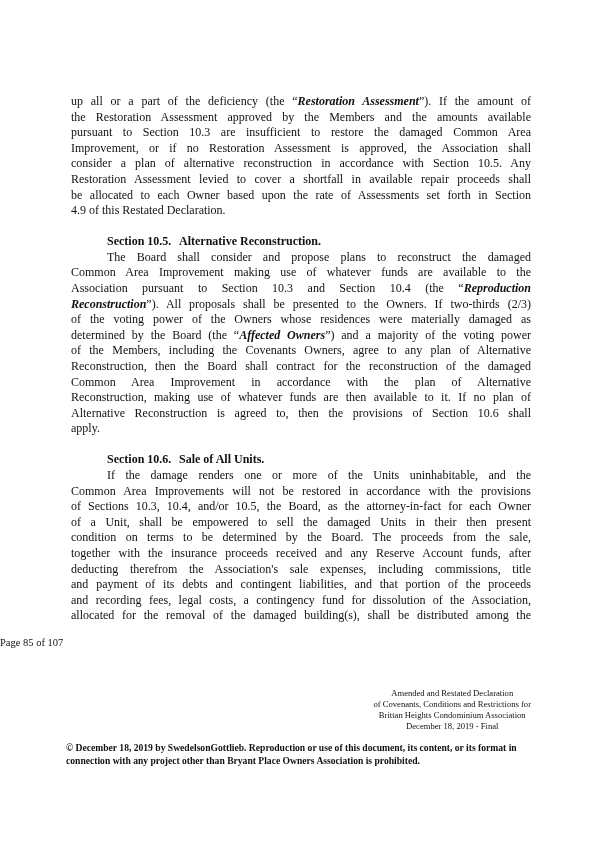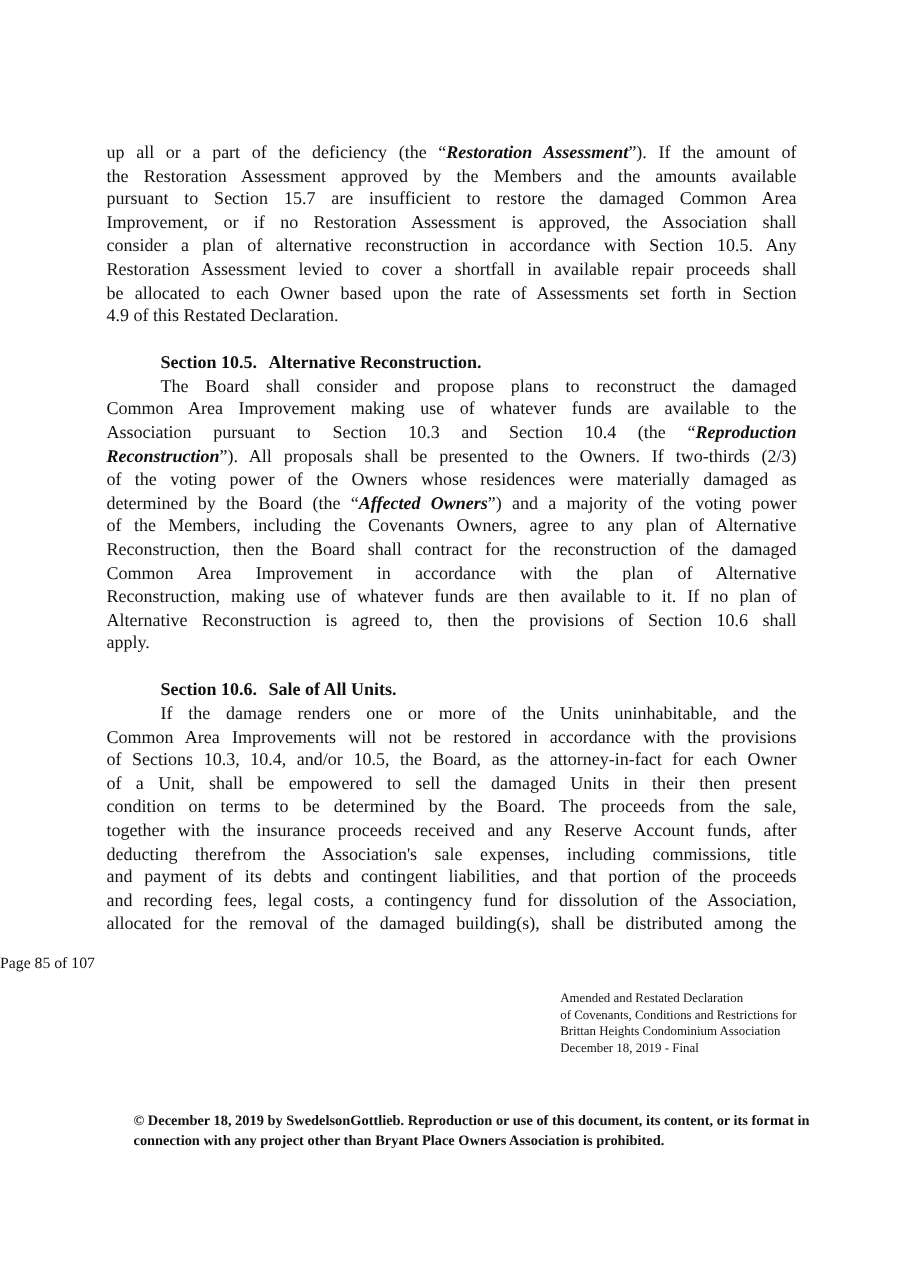--- a/index.html
+++ b/index.html
@@ -8,32 +8,32 @@
   .page { position: absolute; left: 71px; top: 94px; width: 460px; }
   .line { font-size: 12px; line-height: 15.6px; height: 15.6px; white-space: nowrap;
           text-align: justify; text-align-last: justify; }
   .line.last { text-align-last: left; }
   .indent { padding-left: 36px; }
   .heading { font-weight: bold; padding-left: 36px; text-align-last: left; }
   .heading .num { display: inline-block; width: 72px; }
   .gap { height: 15.5px; }
   b.i, .bi { font-weight: bold; font-style: italic; }
   .pageno { position: absolute; left: 0; width: 600px; top: 637px; text-align: left; font-size: 10.5px; }
-  .footer-right { position: absolute; right: 69px; top: 660px; text-align: left; font-size: 8.6px; line-height: 11px; }
-  .copyright { position: absolute; left: 89px; top: 741px; width: 470px; font-size: 9.6px; line-height: 13px; font-weight: bold; }
+  .footer-right { position: absolute; right: 69px; top: 688px; text-align: center; font-size: 8.6px; line-height: 11px; }
+  .copyright { position: absolute; left: 66px; top: 741px; width: 470px; font-size: 9.6px; line-height: 13px; font-weight: bold; }
 </style>
 </head>
 <body>
 
 <div class="page">
 
   <div>
     <div class="line"><span>up all or a part of the deficiency (the “</span><span class="bi">Restoration Assessment</span><span>”). If the amount of</span></div>
     <div class="line">the Restoration Assessment approved by the Members and the amounts available</div>
-    <div class="line">pursuant to Section 15.7 are insufficient to restore the damaged Common Area</div>
+    <div class="line">pursuant to Section 10.3 are insufficient to restore the damaged Common Area</div>
     <div class="line">Improvement, or if no Restoration Assessment is approved, the Association shall</div>
     <div class="line">consider a plan of alternative reconstruction in accordance with Section 10.5. Any</div>
     <div class="line">Restoration Assessment levied to cover a shortfall in available repair proceeds shall</div>
     <div class="line">be allocated to each Owner based upon the rate of Assessments set forth in Section</div>
     <div class="line last">4.9 of this Restated Declaration.</div>
   </div>
 
   <div class="gap"></div>
 
   <div>

